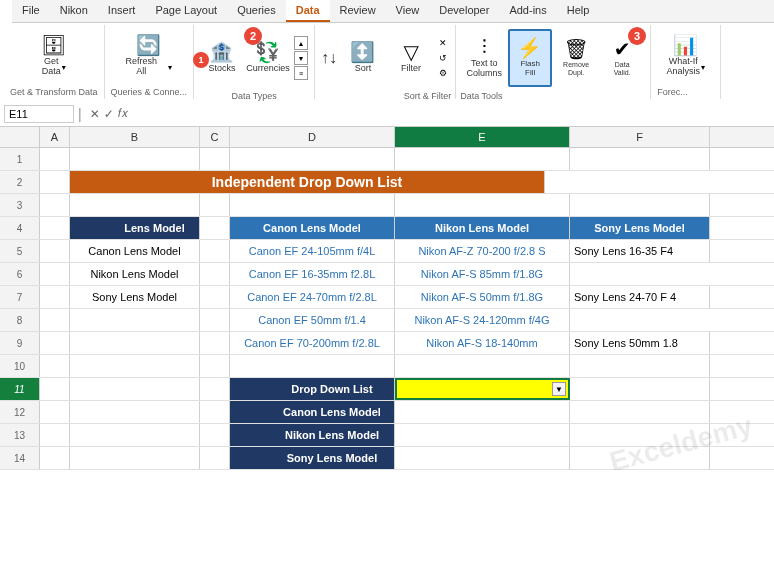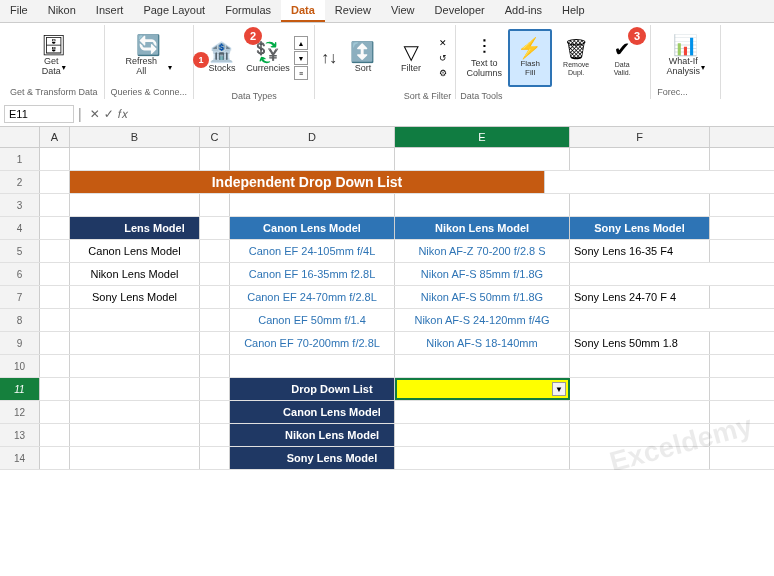--- a/index.html
+++ b/index.html
@@ -1,17 +1,17 @@
 <!DOCTYPE html>
 <html><head>
   <meta charset="utf-8">
   <style>
     * { box-sizing: border-box; margin: 0; padding: 0; }
     body { font-family: 'Segoe UI', Arial, sans-serif; font-size: 11px; background: #fff; overflow: hidden; }
-    .ribbon-tabs { display: flex; background: #f3f3f3; border-bottom: 1px solid #ccc; }
+    .ribbon-tabs { display: flex; background: #f3f3f3; border-bottom: 1px solid #ccc; margin-left: 12px; }
     .ribbon-tab { padding: 4px 10px; font-size: 11px; cursor: pointer; color: #333; }
     .ribbon-tab.active { background: #fff; color: #c55a11; border-bottom: 2px solid #c55a11; font-weight: bold; }
 
     .ribbon-content { display: flex; align-items: stretch; padding: 2px 4px; height: 78px; }
     .ribbon-group-label { font-size: 9px; color: #666; margin-top: 2px; }
 
     .ribbon-btn-large { display: flex; flex-direction: column; align-items: center; justify-content: center; width: 44px; height: 58px; border: 1px solid transparent; border-radius: 2px; cursor: pointer; padding: 2px; font-size: 9px; text-align: center; gap: 2px; }
     .ribbon-btn-large .icon { font-size: 20px; line-height: 1; }
     .ribbon-btn-large .label { font-size: 9px; color: #333; line-height: 1.1; }
 
@@ -58,21 +58,21 @@
 </head>
 <body>
 
 <div class="ribbon-area">
 
   <div class="ribbon-tabs">
     <div class="ribbon-tab">File</div>
     <div class="ribbon-tab">Nikon</div>
     <div class="ribbon-tab">Insert</div>
     <div class="ribbon-tab">Page Layout</div>
-    <div class="ribbon-tab">Formulas</div>
+    <div class="ribbon-tab">Queries</div>
     <div class="ribbon-tab active">Data</div>
     <div class="ribbon-tab">Review</div>
     <div class="ribbon-tab">View</div>
     <div class="ribbon-tab">Developer</div>
     <div class="ribbon-tab">Add-ins</div>
     <div class="ribbon-tab">Help</div>
   </div>
 
   <div class="ribbon-content">
 
@@ -184,21 +184,21 @@
 
   </div>
 </div>
 
 <div class="formula-bar">
   <input class="cell-ref" type="text" value="E11" style="">
   <span style="color:#999;font-size:14px;">|</span>
   <div class="formula-icons">
     <span style="cursor:pointer;">✕</span>
     <span style="cursor:pointer;">✓</span>
-    <span style="cursor:pointer;">𝑓𝑥</span>
+    <span style="cursor:pointer;font-family:Liberation Mono, monospace;">𝑓𝑥</span>
   </div>
   <input class="formula-input" type="text" style="">
 </div>
 
 <div class="spreadsheet-container">
 
   <div class="col-header-row">
     <div class="row-num-header"></div>
     <div class="col-header col-a">A</div>
     <div class="col-header col-b">B</div>

